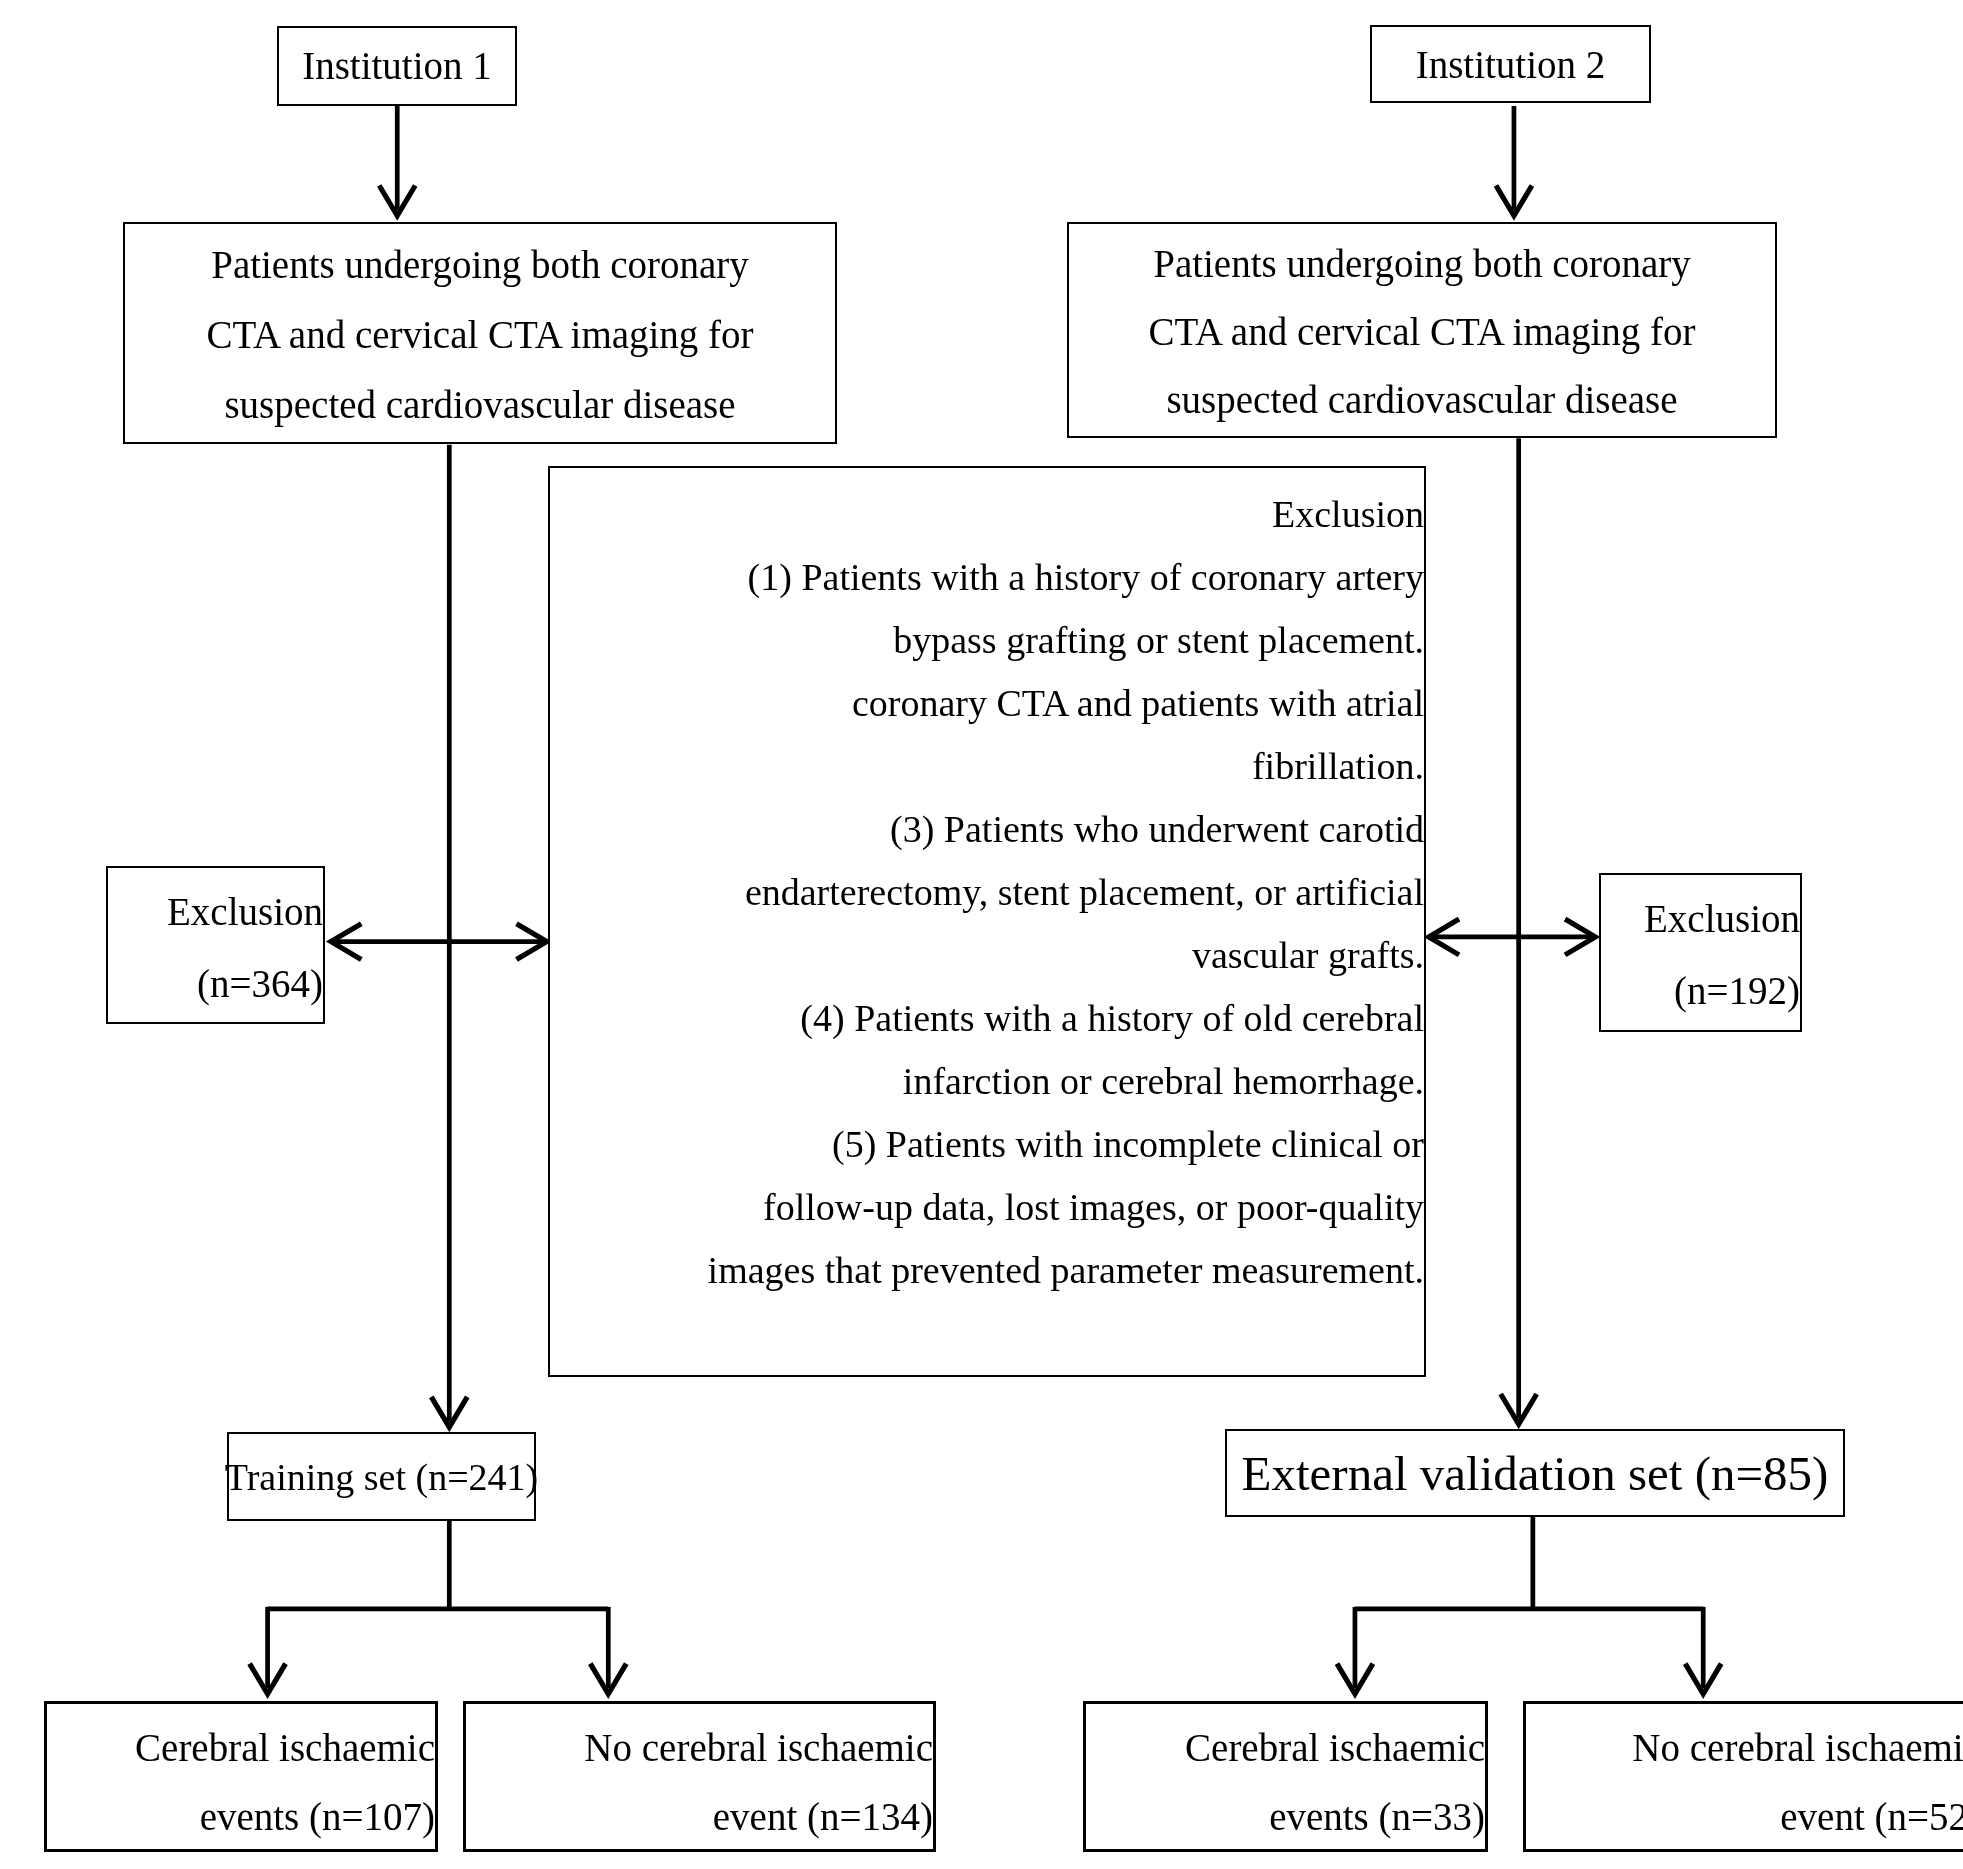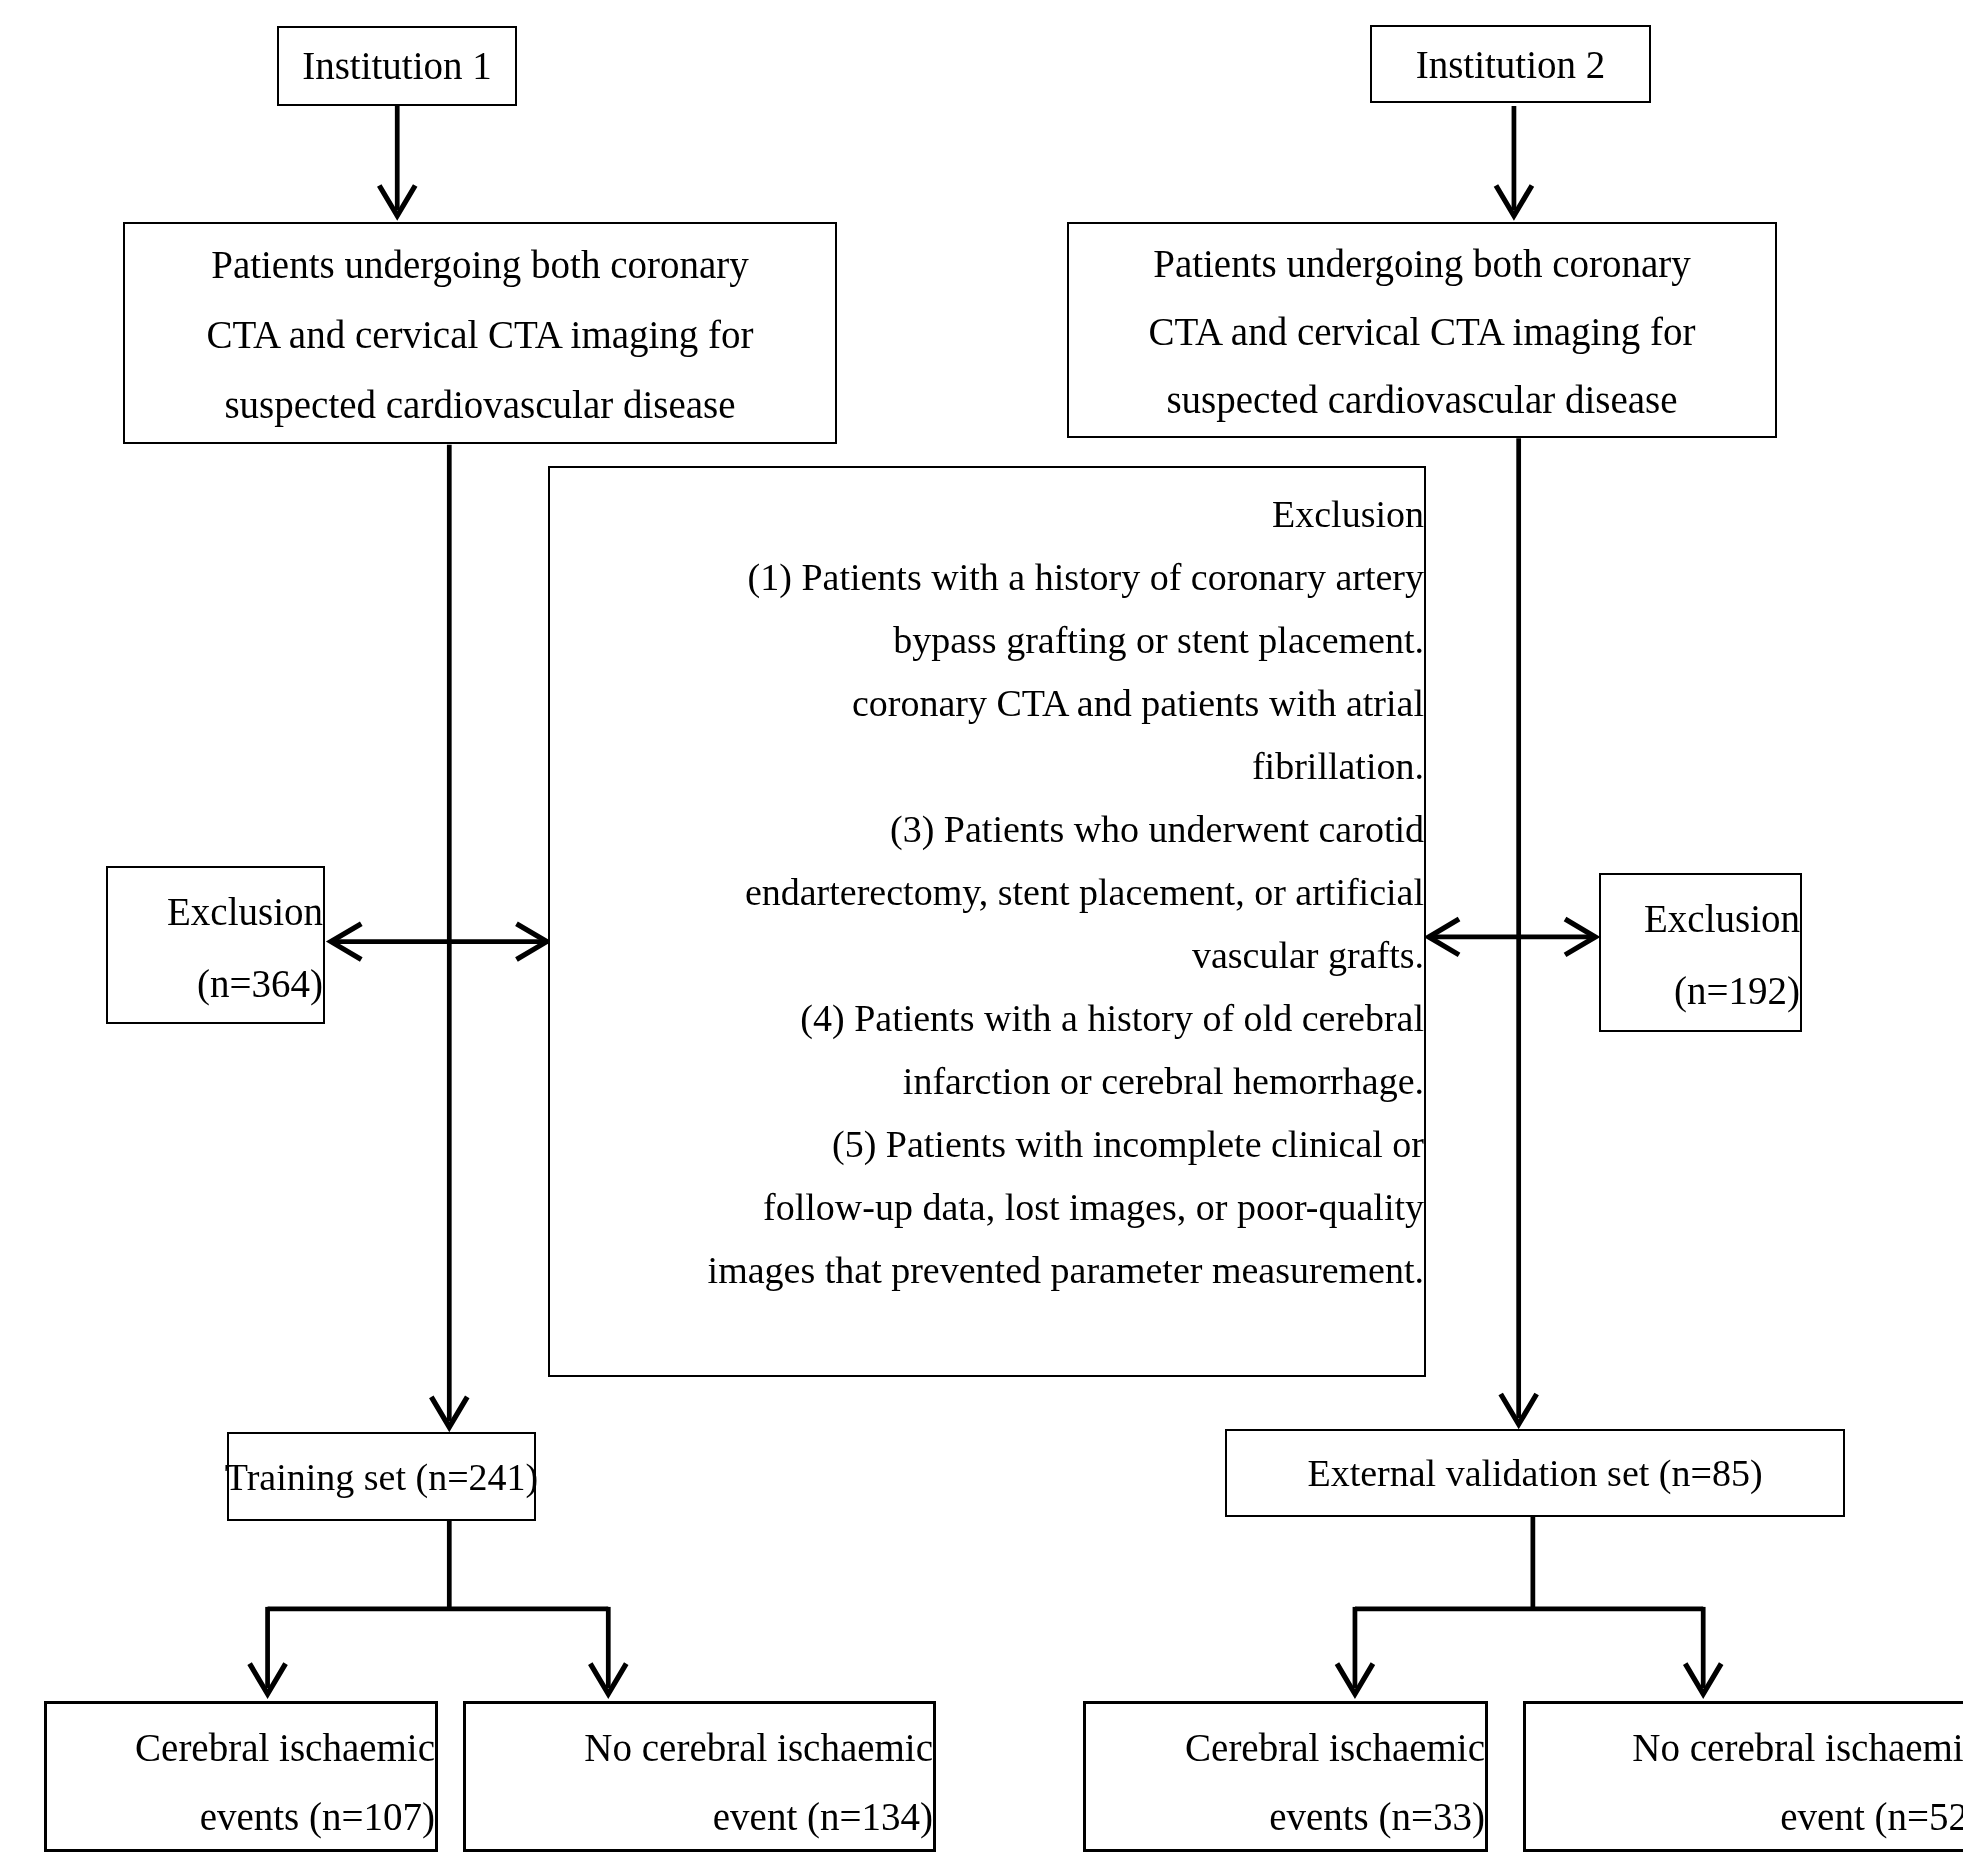--- a/index.html
+++ b/index.html
@@ -26,21 +26,21 @@
   .line{white-space:nowrap;}
   .leftpad .line{text-align:right;}
   #inst1{left:249px;top:25.6px;width:240px;height:80px;font-size:39px;}
   #inst2{left:1342px;top:25px;width:281px;height:78px;font-size:39px;}
   #patientL{left:95px;top:222px;width:714px;height:222px;font-size:39px;line-height:70px;padding-top:3.8px;}
   #patientR{left:1039px;top:222px;width:710px;height:216px;font-size:39px;line-height:68px;padding-top:3.8px;}
   #exclusionC{left:520px;top:466px;width:878px;height:911px;font-size:38px;line-height:63px;padding:15px 0 0 28px;}
   #exclusionL{left:78px;top:866px;width:219px;height:158px;font-size:39px;line-height:72px;padding:7.6px 0 0 21px;}
   #exclusionR{left:1571px;top:873px;width:203px;height:159px;font-size:39px;line-height:72px;padding:7.6px 0 0 21px;}
   #training{left:199px;top:1432px;width:309px;height:89px;font-size:38px;}
-  #external{left:1197px;top:1429px;width:620px;height:88px;font-size:38px;}
+  #external{left:1197px;top:1429px;width:620px;height:88px;font-size:49px;}
   #b1{left:16px;top:1701px;width:394px;height:151px;font-size:39px;line-height:69px;padding:8.5px 0 0 24.6px;}
   #b2{left:435px;top:1701px;width:473px;height:151px;font-size:39px;line-height:69px;padding:8.5px 0 0 24.6px;}
   #b3{left:1055px;top:1701px;width:405px;height:151px;font-size:39px;line-height:69px;padding:8.5px 0 0 24.6px;}
   #b4{left:1495px;top:1701px;width:461px;height:151px;font-size:39px;line-height:69px;padding:8.5px 0 0 24.6px;}
 </style>
 </head>
 <body>
 
 <div class="canvas">
 

